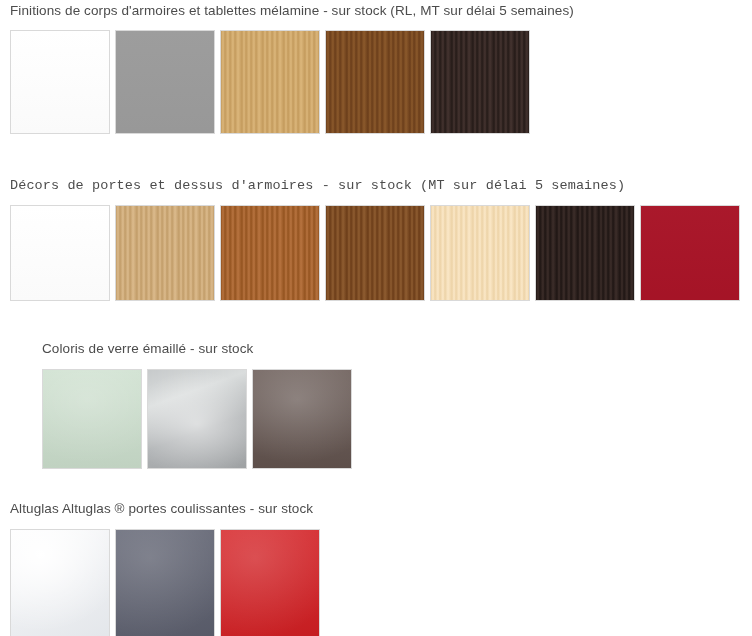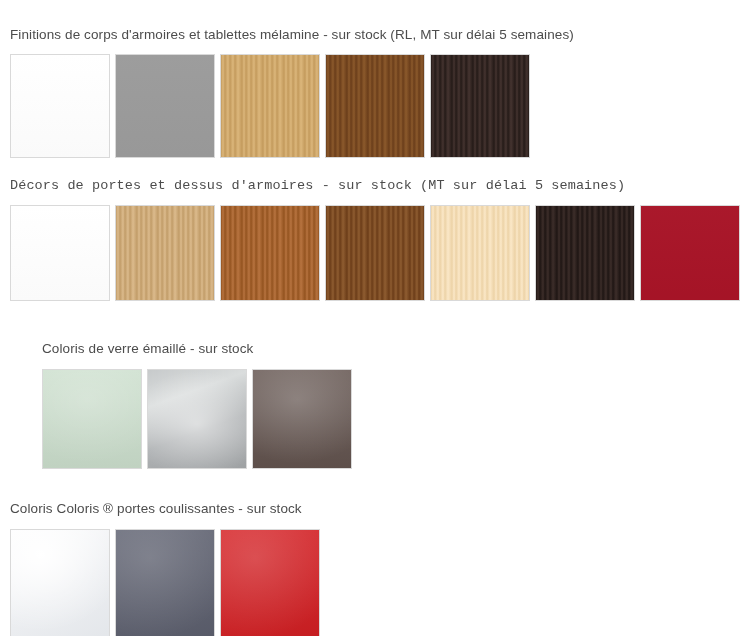--- a/index.html
+++ b/index.html
@@ -47,21 +47,21 @@
     overflow: hidden;
   }
   .swatch.bordered {
     border: 1px solid #d9d9d9;
   }
   .swatch .grain {
     position: absolute;
     inset: 0;
   }
   
-  #sec-1 { top: 3px; margin-top: 24px; }
+  #sec-1 { top: 3px; }
   #sec-1 .swatch-row { margin-top: 11px; }
   #sec-1 .swatch { height: 104px; }
 
   #sec-2 { top: 178px; font-family: Liberation Mono, monospace; }
   #sec-2 .swatch-row { margin-top: 11px; }
   #sec-2 .swatch { height: 96px; }
 
   #sec-3 { top: 341px; padding-left: 32px; }
   #sec-3 .swatch-row { margin-top: 12px; }
   #sec-3 .swatch { height: 100px; }
@@ -132,21 +132,21 @@
         <div class="swatch bordered" style="background: rgb(176, 179, 180);">
           <span class="grain" style="background-image: radial-gradient(120% 90% at 50% 55%, rgba(255, 255, 255, 0.55) 0%, rgba(255, 255, 255, 0) 60%), linear-gradient(160deg, rgb(199, 202, 203) 0%, rgb(218, 221, 221) 28%, rgb(174, 177, 179) 60%, rgb(158, 161, 163) 100%);"></span>
         </div>
         <div class="swatch bordered" style="background: rgb(99, 84, 79);">
           <span class="grain" style="background-image: radial-gradient(130% 100% at 45% 30%, rgba(255, 255, 255, 0.22) 0%, rgba(255, 255, 255, 0) 65%), linear-gradient(rgba(255, 255, 255, 0.1), rgba(0, 0, 0, 0.06));"></span>
         </div>
       </div>
   </section>
 
   <section class="section" id="sec-4">
-    <h2 class="section-title">Coloris Coloris ® portes coulissantes - sur stock</h2>
+    <h2 class="section-title">Altuglas Altuglas ® portes coulissantes - sur stock</h2>
     <div class="swatch-row">
         <div class="swatch bordered" style="background: rgb(240, 241, 243);">
           <span class="grain" style="background-image: radial-gradient(140% 110% at 30% 22%, rgb(255, 255, 255) 0%, rgba(255, 255, 255, 0) 62%), linear-gradient(150deg, rgb(253, 253, 254) 0%, rgb(236, 238, 241) 55%, rgb(227, 230, 234) 100%);"></span>
         </div>
         <div class="swatch bordered" style="background: rgb(94, 97, 112);">
           <span class="grain" style="background-image: radial-gradient(150% 120% at 35% 25%, rgba(255, 255, 255, 0.16) 0%, rgba(255, 255, 255, 0) 60%), linear-gradient(165deg, rgba(255, 255, 255, 0.09), rgba(0, 0, 0, 0.08));"></span>
         </div>
         <div class="swatch bordered" style="background: rgb(213, 31, 35);">
           <span class="grain" style="background-image: radial-gradient(150% 120% at 35% 25%, rgba(255, 255, 255, 0.16) 0%, rgba(255, 255, 255, 0) 60%), linear-gradient(165deg, rgba(255, 255, 255, 0.09), rgba(0, 0, 0, 0.08));"></span>
         </div>

